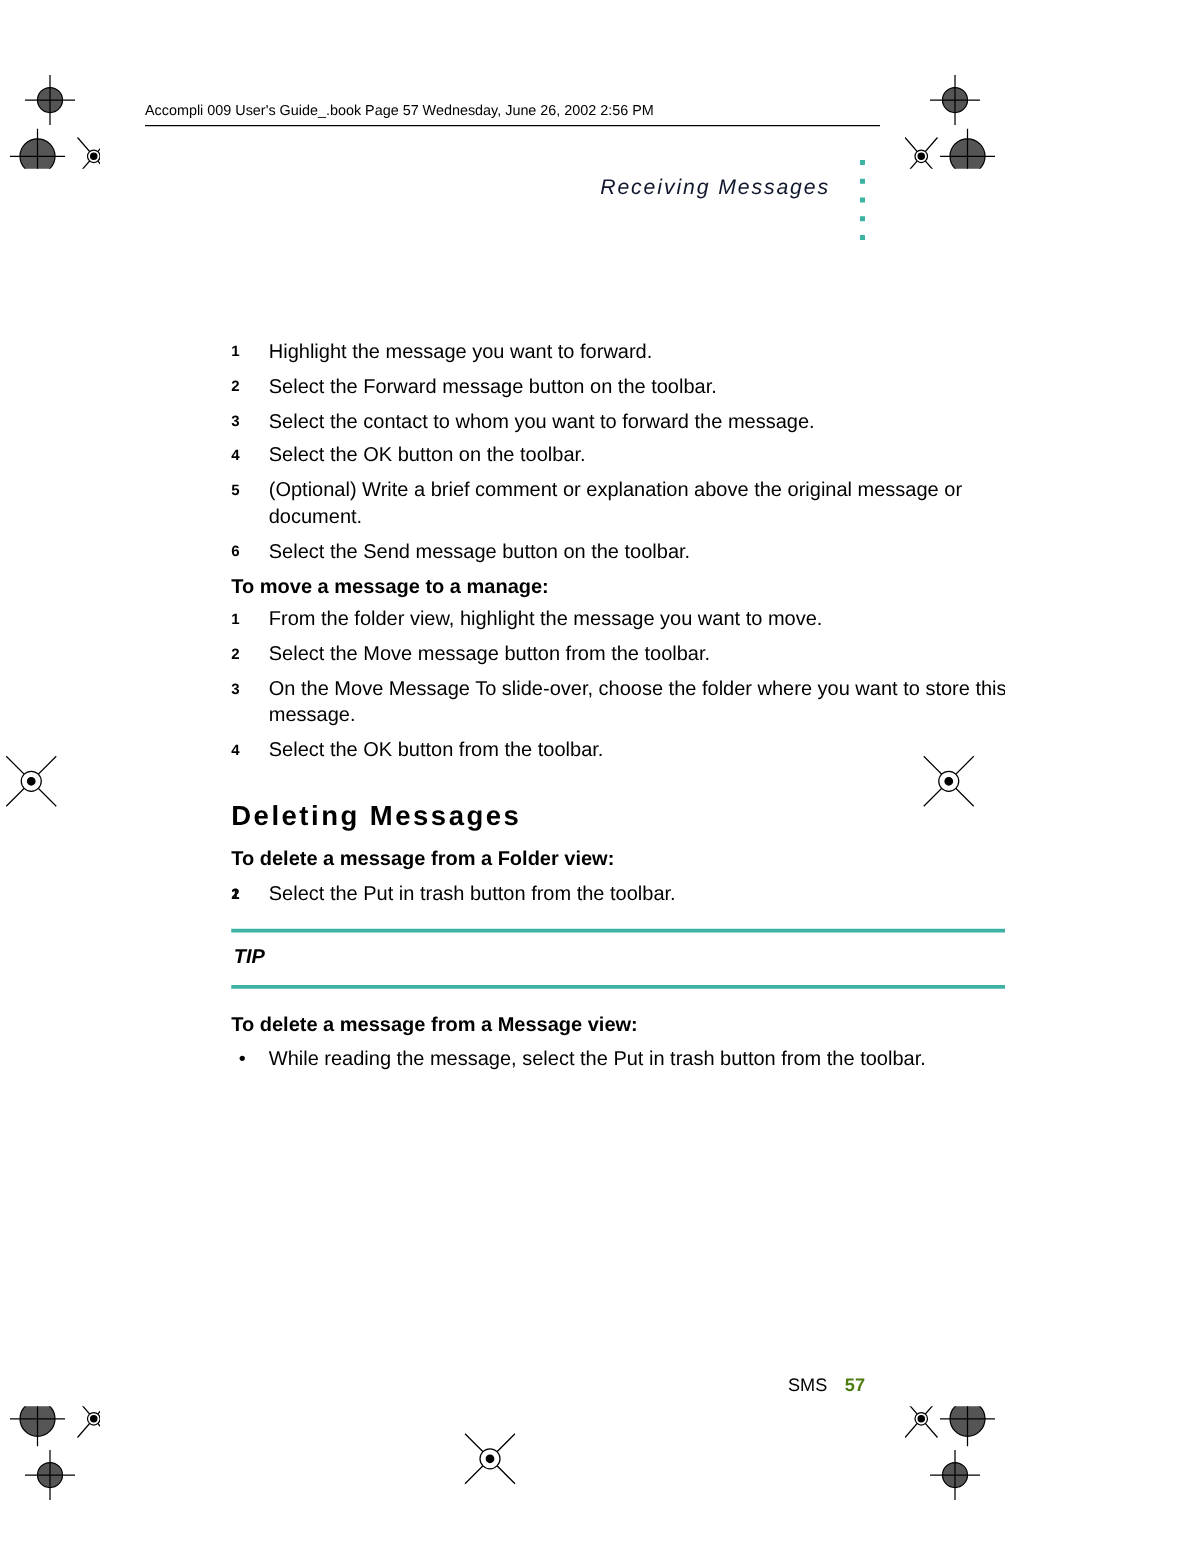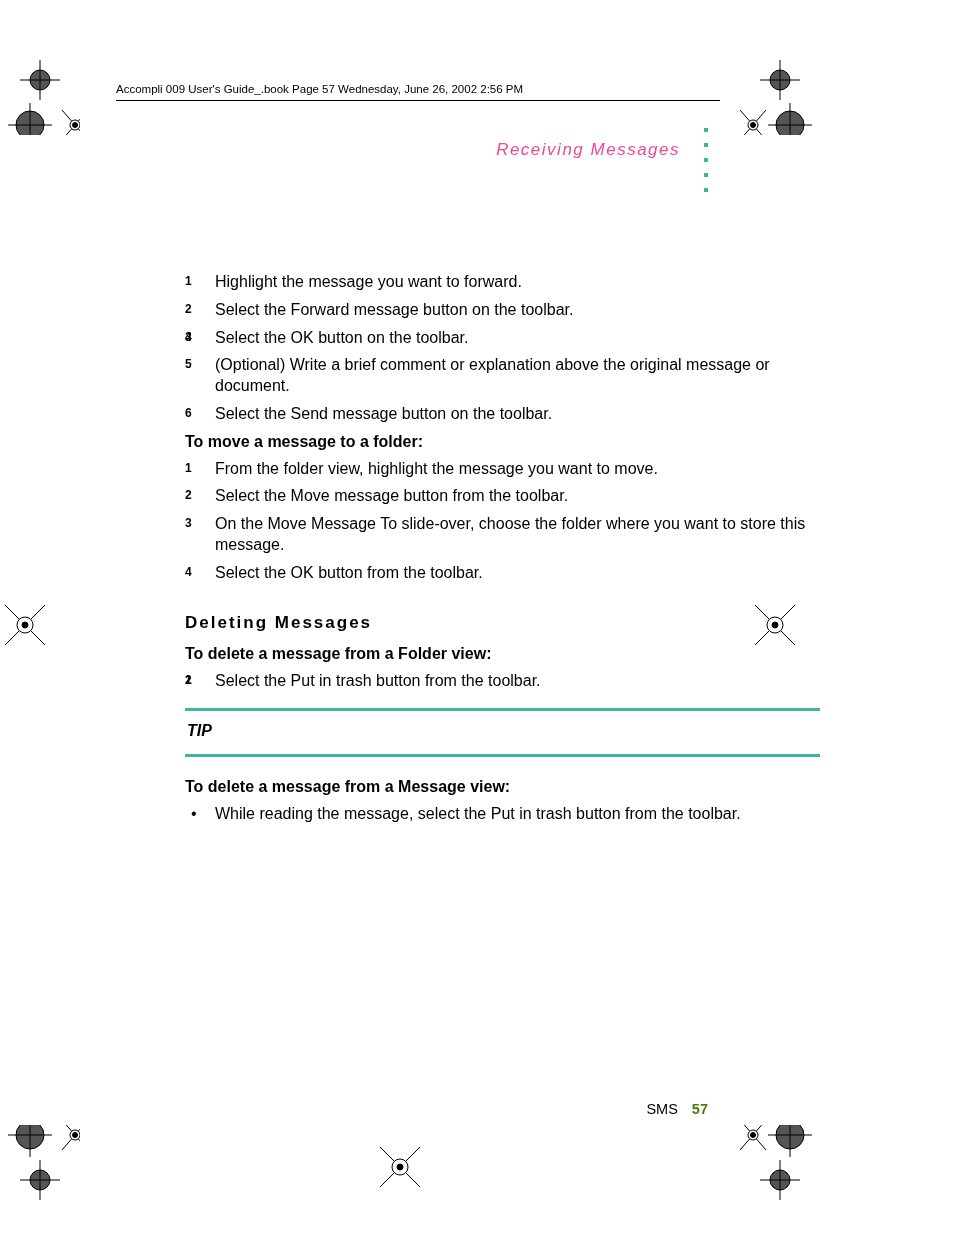--- a/index.html
+++ b/index.html
@@ -10,21 +10,20 @@
     height: 1235px;
     font-family: Arial, Helvetica, sans-serif;
     color: #000;
     position: relative;
   }
   .page {
     position: relative;
     width: 804px;
     height: 1235px;
     overflow: hidden;
-    padding-left: 16px;
   }
   
   .mark-cluster {
     position: absolute;
     width: 80px;
     height: 80px;
   }
   .mark-cluster svg { display:block; }
   .tl { top: 55px; left: 0; }
   .tr { top: 55px; right: 0; }
@@ -49,21 +48,21 @@
     border-top: 0.5px solid #000;
   }
 
   .running-head {
     position: absolute;
     top: 140px;
     right: 140px;
     font-size: 17px;
     font-style: italic;
     letter-spacing: 1.5px;
-    color: #ec4899;
+    color: #0f172a;
   }
   .dot-col {
     position: absolute;
     top: 128px;
     right: 112px;
     display: flex;
     flex-direction: column;
     gap: 11px;
   }
   .dot-col .d {
@@ -89,21 +88,21 @@
     letter-spacing: 1.5px;
     margin-top: 28px;
     margin-bottom: 8px;
     font-size: 15.5px;
   }
   .h-sub-large {
     font-weight: bold;
     letter-spacing: 2px;
     margin-top: 28px;
     margin-bottom: 10px;
-    font-size: 17px;
+    font-size: 22px;
   }
   .para {
     margin-bottom: 10px;
     margin-top: 2px;
   }
   ol.steps {
     list-style: none;
     padding: 0;
     margin: 0 0 4px 0;
     counter-reset: stepn;
@@ -258,27 +257,27 @@
       <div class="d"></div>
       <div class="d"></div>
       <div class="d"></div>
 </div>
 
 <div class="content">
 
   <ol class="steps">
     <li><span class="num">1</span><span>Highlight the message you want to forward.</span></li>
     <li><span class="num">2</span><span>Select the Forward message button on the toolbar.</span></li>
-    <li><span class="num">3</span></li>
+    <li><span class="num">3</span><span>Select the contact to whom you want to forward the message.</span></li>
     <li><span class="num">4</span><span>Select the OK button on the toolbar.</span></li>
     <li><span class="num">5</span><span>(Optional) Write a brief comment or explanation above the original message or document.</span></li>
     <li><span class="num">6</span><span>Select the Send message button on the toolbar.</span></li>
   </ol>
 
-  <div class="h-bold">To move a message to a folder:</div>
+  <div class="h-bold">To move a message to a manage:</div>
   <ol class="steps">
     <li><span class="num">1</span><span>From the folder view, highlight the message you want to move.</span></li>
     <li><span class="num">2</span><span>Select the Move message button from the toolbar.</span></li>
     <li><span class="num">3</span><span>On the Move Message To slide-over, choose the folder where you want to store this message.</span></li>
     <li><span class="num">4</span><span>Select the OK button from the toolbar.</span></li>
   </ol>
 
   <div class="h-sub-large">Deleting Messages</div>
   <div class="h-bold">To delete a message from a Folder view:</div>
   <ol class="steps">

